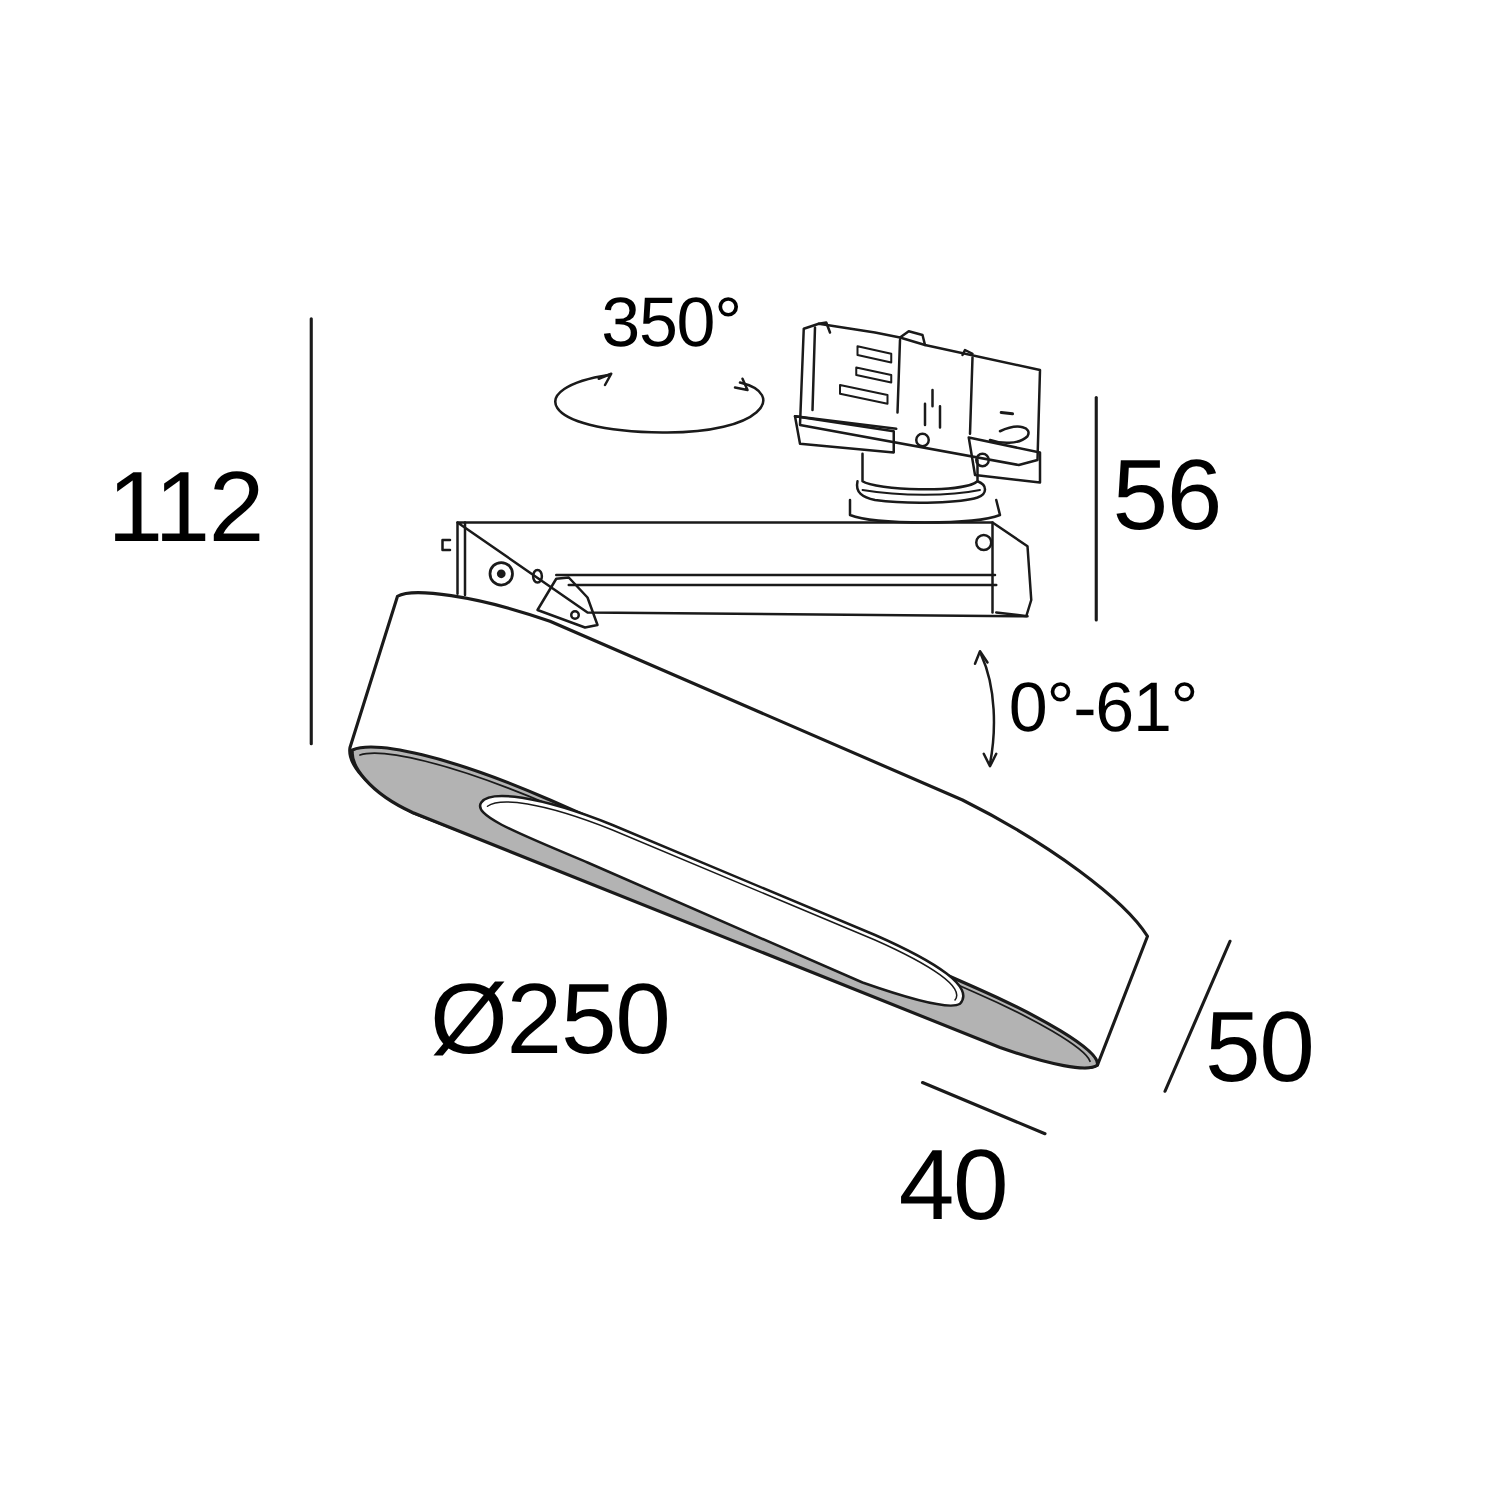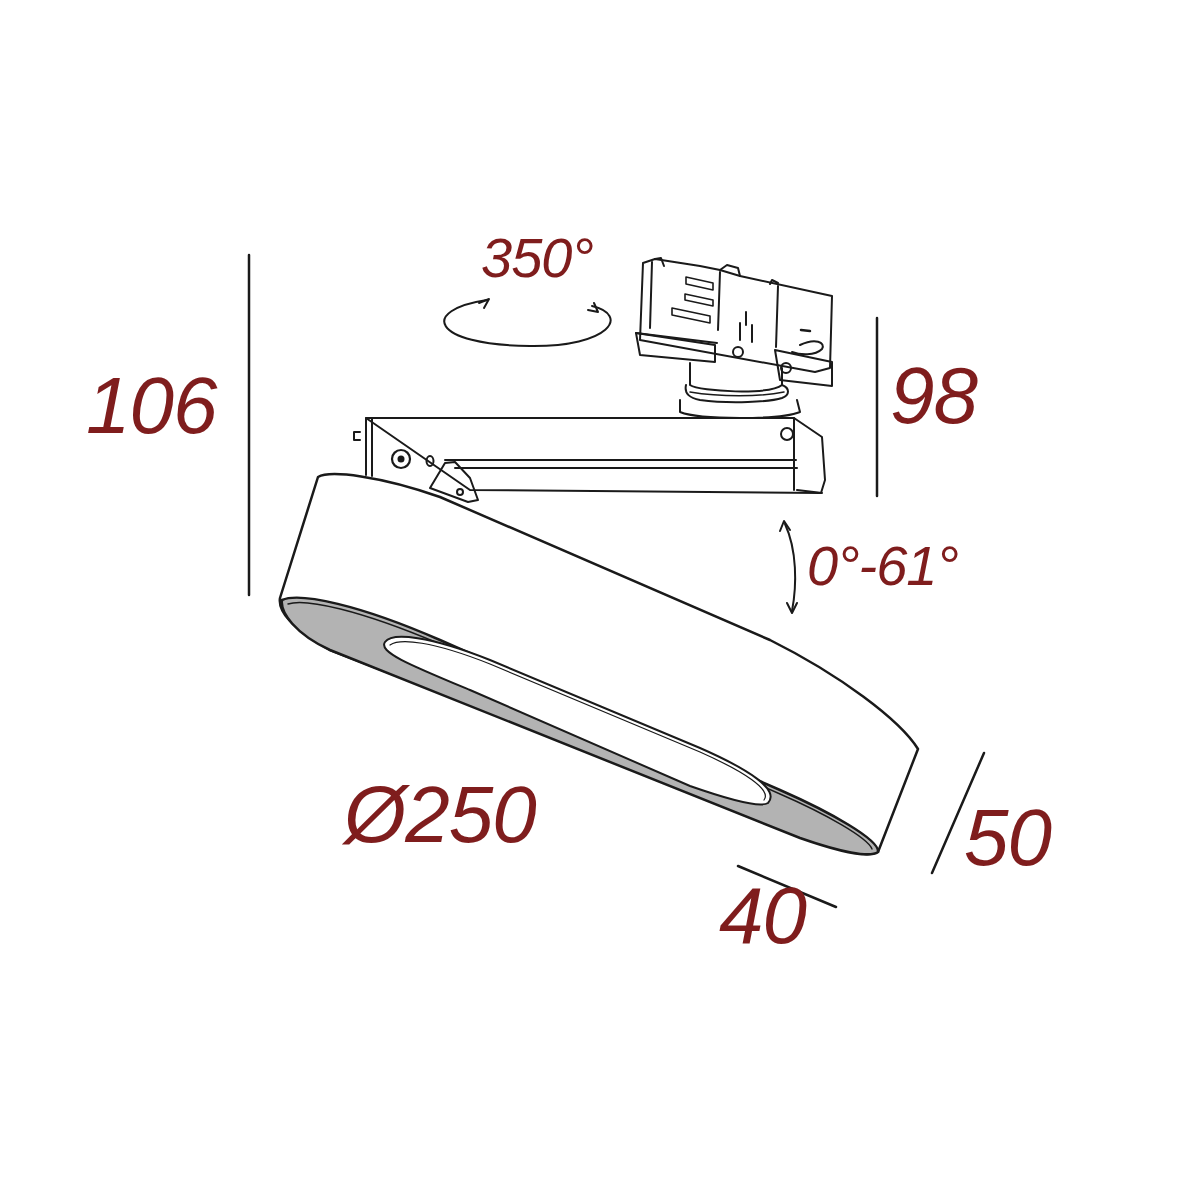--- a/index.html
+++ b/index.html
@@ -1,18 +1,18 @@
 <!DOCTYPE html>
 <html><head>
 <meta charset="utf-8">
 <style>
   html, body { margin: 0; padding: 0; background: #ffffff; }
   body { width: 1200px; height: 1200px; position: relative; overflow: hidden; font-family: "Liberation Sans", sans-serif; }
   #drawing { position: absolute; left: 0; top: 0; width: 1200px; height: 1200px; }
-  .dim-label { position: absolute; color: #7f1d1d; font-family: "Liberation Sans", sans-serif; font-weight: normal; line-height: 1; white-space: nowrap; font-style: italic; }
+  .dim-label { position: absolute; color: #000000; font-family: "Liberation Sans", sans-serif; font-weight: normal; line-height: 1; white-space: nowrap; }
   .big { font-size: 80px; letter-spacing: -1px; }
   .mid { font-size: 56px; letter-spacing: -1px; }
   .ln { stroke: #1a1a1a; fill: none; stroke-linecap: round; stroke-linejoin: round; }
 </style>
 </head>
 <body>
 
 <svg id="drawing" viewBox="0 0 1200 1200" xmlns="http://www.w3.org/2000/svg">
 
   <line class="ln" x1="249" y1="255" x2="249" y2="595" stroke-width="2.5"></line>
@@ -109,19 +109,19 @@
 
     <path class="ln" stroke-width="1.4" d="M288,604 C305,598 360,610 440,644 L780,794 C826,814 868,838 872,849"></path>
 
     <path fill="#ffffff" stroke="#1a1a1a" stroke-width="2" d="M385,642 C392,632 430,636 490,660 L700,748 C750,770 780,790 768,803
          C760,808 730,800 690,786 L470,690 C410,665 378,652 385,642 Z"></path>
     <path class="ln" stroke-width="1.2" d="M390,645 C400,638 432,641 490,664 L700,752 C745,772 772,790 764,800"></path>
   </g>
 
 </svg>
 
-<div class="dim-label big" style="left:86px; top:366px;">106</div>
-<div class="dim-label big" style="left:890px; top:356px;">98</div>
+<div class="dim-label big" style="left:86px; top:366px;">112</div>
+<div class="dim-label big" style="left:890px; top:356px;">56</div>
 <div class="dim-label mid" style="left:481px; top:230px;">350°</div>
 <div class="dim-label mid" style="left:807px; top:538px;">0°-61°</div>
 <div class="dim-label big" style="left:344px; top:775px;">Ø250</div>
 <div class="dim-label big" style="left:964px; top:798px;">50</div>
-<div class="dim-label big" style="left:719px; top:876px;text-align:center;">40</div>
+<div class="dim-label big" style="left:719px; top:908px;text-align:center;">40</div>
 
 </body></html>

